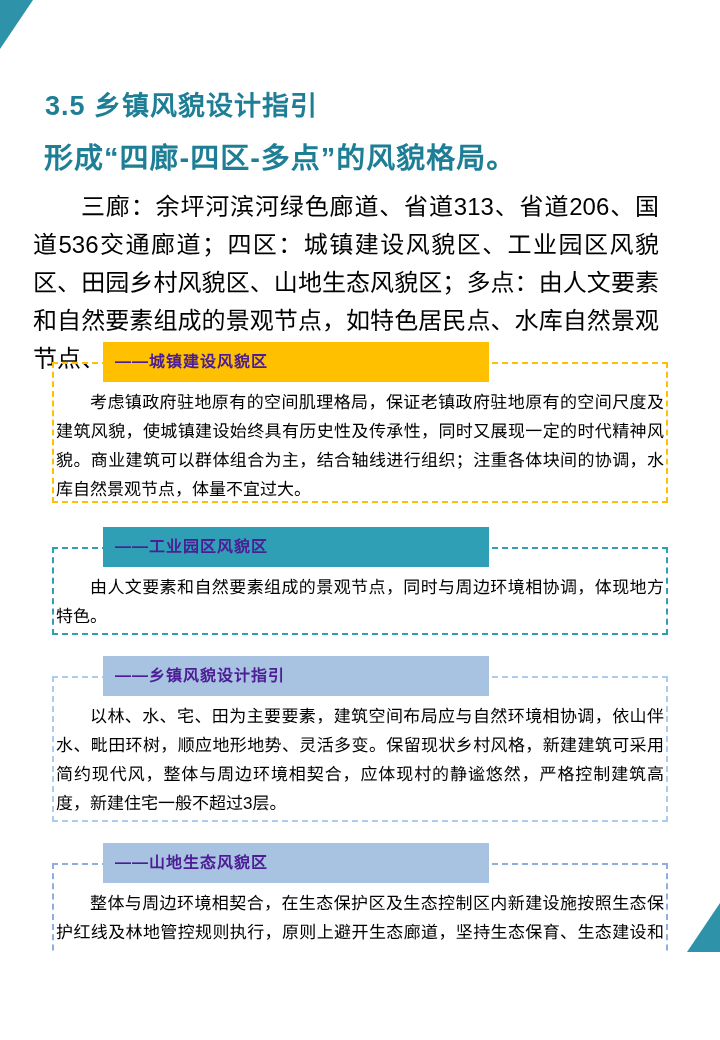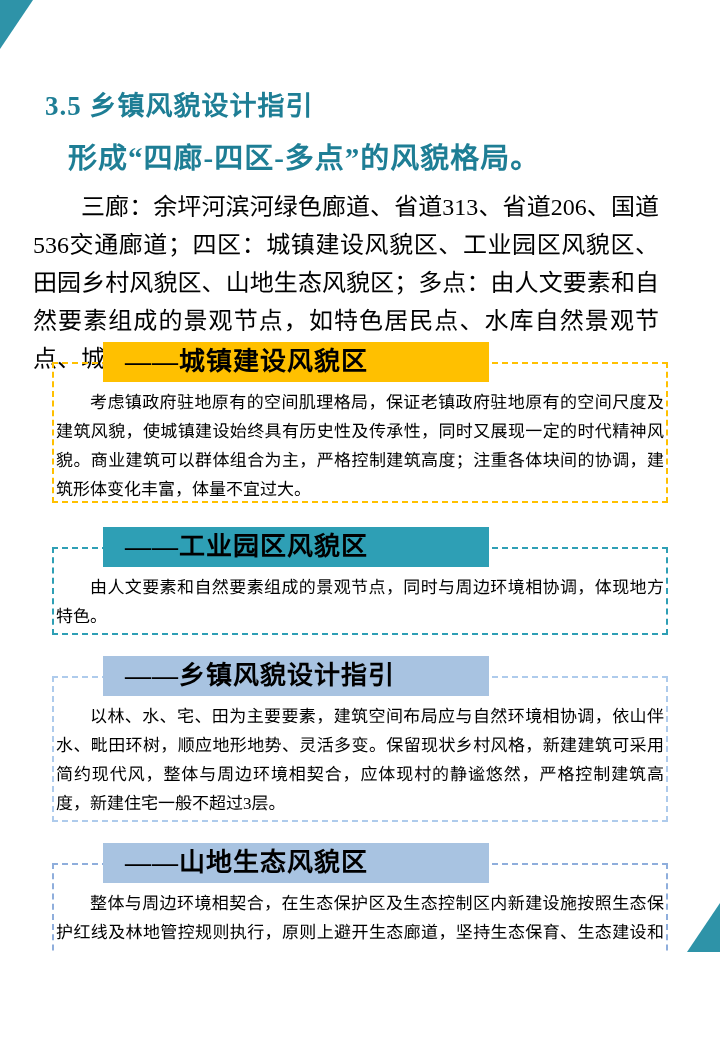--- a/index.html
+++ b/index.html
@@ -1,49 +1,49 @@
 <!DOCTYPE html>
 <html lang="zh-CN"><head>
 <meta charset="utf-8">
 <style>
   * { margin:0; padding:0; box-sizing:border-box; }
   html,body { background:#ffffff; }
   .page {
     position:relative; width:720px; height:952px; margin:0 auto;
     background:#ffffff; overflow:hidden;
-    font-family:Liberation Serif, serif;
+    font-family:Liberation Sans, sans-serif;
     color:#000;
   }
   .corner { position:absolute; line-height:0; }
   .corner.tl { top:0; left:0; }
   .corner.br { bottom:0; right:0; }
 
   .page-title {
     position:absolute; left:45px; top:84px;
     font-size:27px; font-weight:bold; letter-spacing:1px;
     white-space:nowrap;
   }
   .page-subtitle {
-    position:absolute; left:68px; top:134px;
+    position:absolute; left:44px; top:134px;
     font-size:29px; font-weight:bold; letter-spacing:1px;
     white-space:nowrap;
   }
   .intro {
     position:absolute; left:33px; top:188px; width:626px;
     font-size:24px; line-height:38px;
     text-align:justify; text-indent:2em;
   }
 
   .zone { position:absolute; left:52px; width:616px; }
   .zone-header {
     position:relative; z-index:2;
     margin-left:51px; width:386px; height:40px;
     background:var(--header-bg);
-    color:#000000; font-size:26px; font-weight:bold;
-    line-height:40px; padding-left:22px;
+    color:#4c1d95; font-size:16px; font-weight:bold;
+    line-height:40px; padding-left:12px;
     letter-spacing:1px; white-space:nowrap;
   }
   .zone-box {
     position:absolute; z-index:1; left:0; top:20px; width:616px;
     border:2px dashed var(--border-color);
     padding:24px 2px 0 2px;
     font-size:17px; line-height:29px;
     text-align:justify; text-indent:2em;
     background:transparent;
   }
@@ -63,21 +63,21 @@
 
   <h2 class="page-subtitle" style="color: rgb(30, 126, 149);">形成“四廊-四区-多点”的风貌格局。</h2>
 
   <p class="intro">三廊：余坪河滨河绿色廊道、省道313、省道206、国道536交通廊道；四区：城镇建设风貌区、工业园区风貌区、田园乡村风貌区、山地生态风貌区；多点：由人文要素和自然要素组成的景观节点，如特色居民点、水库自然景观节点、城镇风貌节点等。</p>
 
   <section class="zone" style="top: 342px; --header-bg: #FFC000; --border-color: #FFC000;">
     <div class="zone-header">
       <span>——城镇建设风貌区</span>
     </div>
     <div class="zone-box" style="height:141px;">
-      <p>考虑镇政府驻地原有的空间肌理格局，保证老镇政府驻地原有的空间尺度及建筑风貌，使城镇建设始终具有历史性及传承性，同时又展现一定的时代精神风貌。商业建筑可以群体组合为主，严格控制建筑高度；注重各体块间的协调，建筑形体变化丰富，体量不宜过大。</p>
+      <p>考虑镇政府驻地原有的空间肌理格局，保证老镇政府驻地原有的空间尺度及建筑风貌，使城镇建设始终具有历史性及传承性，同时又展现一定的时代精神风貌。商业建筑可以群体组合为主，结合轴线进行组织；注重各体块间的协调，水库自然景观节点，体量不宜过大。</p>
     </div>
   </section>
 
   <section class="zone" style="top: 527px; --header-bg: #2E9FB5; --border-color: #2E9FB5;">
     <div class="zone-header">
       <span>——工业园区风貌区</span>
     </div>
     <div class="zone-box" style="height:88px;">
       <p>由人文要素和自然要素组成的景观节点，同时与周边环境相协调，体现地方特色。</p>
     </div>

